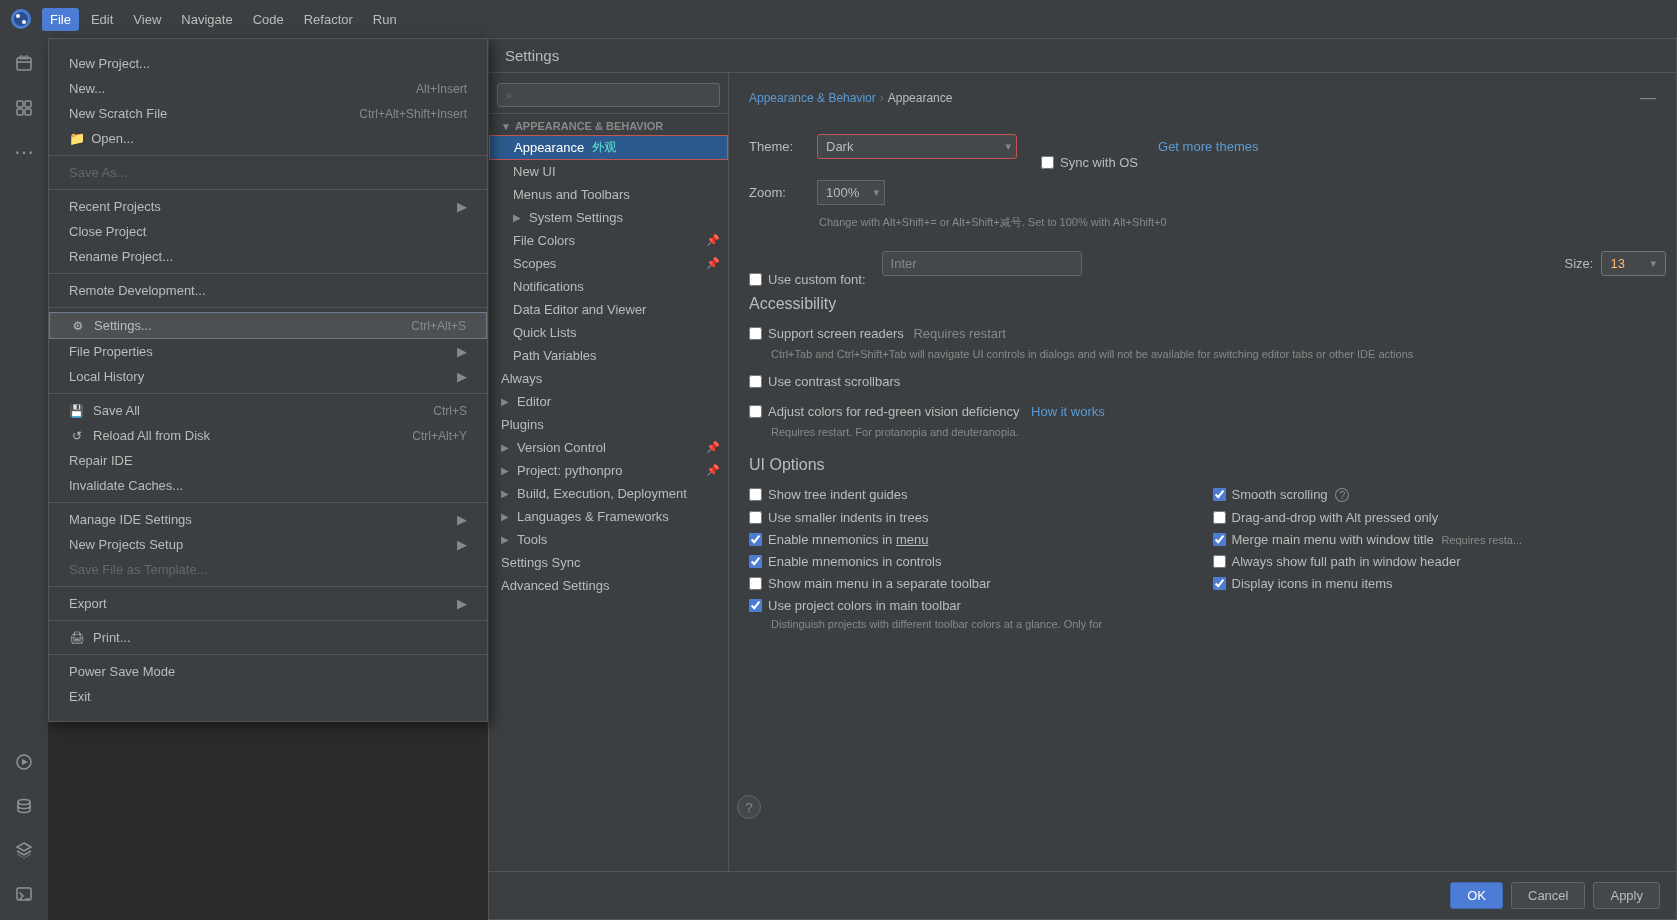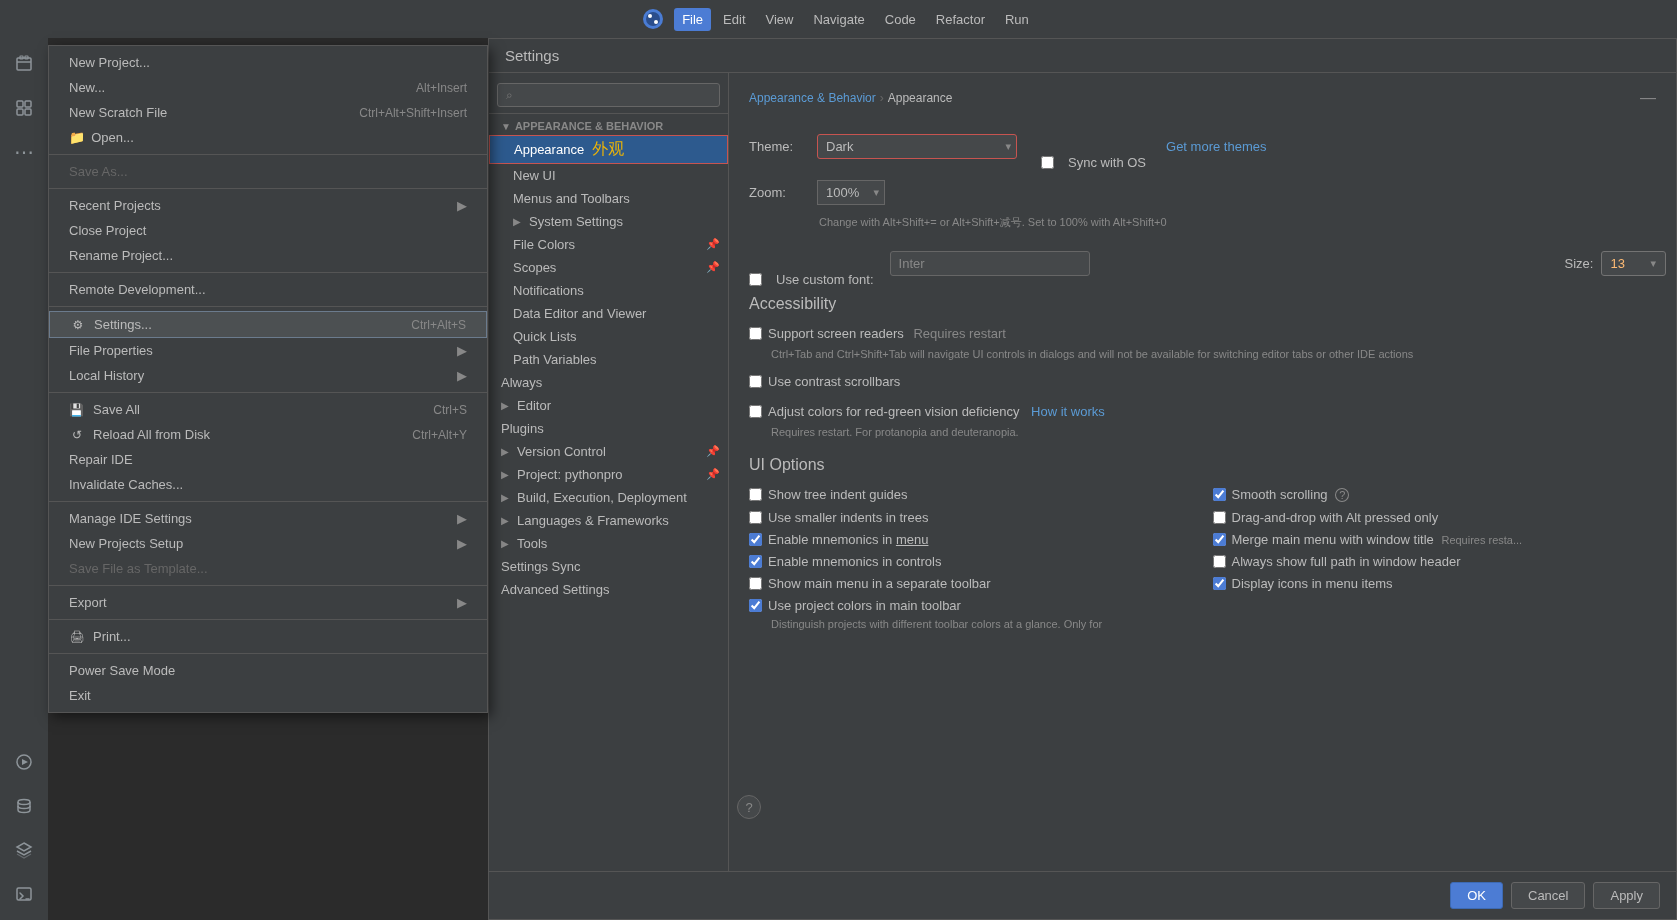--- a/index.html
+++ b/index.html
@@ -17,21 +17,20 @@
 
     
     .menubar {
       display: flex;
       align-items: center;
       background: #3c3f41;
       height: 38px;
       padding: 0 8px;
       gap: 4px;
       flex-shrink: 0;
-      justify-content: center;
     }
     .menubar-logo {
       width: 26px;
       height: 26px;
       margin-right: 4px;
       display: flex;
       align-items: center;
       justify-content: center;
     }
     .menubar-item {
@@ -75,28 +74,28 @@
       justify-content: center;
       border-radius: 4px;
       cursor: pointer;
       color: #8d9499;
       font-size: 16px;
     }
 
     
     .file-menu-overlay {
       position: absolute;
-      top: 45px;
+      top: 38px;
       left: 48px;
       background: #3c3f41;
       border: 1px solid #555;
       width: 440px;
       z-index: 100;
       box-shadow: 4px 4px 12px rgba(0,0,0,0.5);
-      padding: 4px 0;
+      padding: 12px 0;
     }
     .menu-item {
       display: flex;
       align-items: center;
       padding: 5px 20px 5px 20px;
       cursor: pointer;
       color: #bbbbbb;
       font-size: 13px;
       position: relative;
     }
@@ -263,21 +262,21 @@
     }
 
     .sync-os-row {
       display: flex;
       align-items: center;
       gap: 8px;
     }
     .checkbox-label {
       display: flex;
       align-items: center;
-      gap: 14px;
+      gap: 6px;
       cursor: pointer;
       color: #bbbbbb;
       margin-top: 32px;
     }
     .checkbox-label input[type="checkbox"] {
       accent-color: #4c7cd4;
     }
     .link-text { color: #5b9bd5; cursor: pointer; font-size: 13px; }
 
     .zoom-hint {
@@ -609,21 +608,21 @@
           <input type="text" placeholder="⌕" style="background: rgb(69, 72, 74); border: 1px solid rgb(102, 102, 102); border-radius: 3px; padding: 4px 8px; color: rgb(187, 187, 187); font-size: 12px; outline: none; width: 100%;">
         </div>
 
         <div class="tree-group-header">
           <span style="font-size:10px;">▼</span>
           <span>Appearance &amp; Behavior</span>
         </div>
 
         <div style="padding: 3px 8px 3px 24px; background: #2d5a8e; border: 1px solid #c75450; cursor:pointer; display:flex; align-items:center; gap:4px;">
           <span style="color:white;font-size:13px;">Appearance</span>
-          <span style="color:#eab308;font-size:16px;margin-left:4px;">外观</span>
+          <span style="color:#5eead4;font-size:12px;margin-left:4px;">外观</span>
         </div>
 
         <div class="tree-item sub">
           <span>New UI</span>
         </div>
         <div class="tree-item sub">
           <span>Menus and Toolbars</span>
         </div>
         <div class="tree-item sub">
           <span class="expand-arrow">▶</span>

